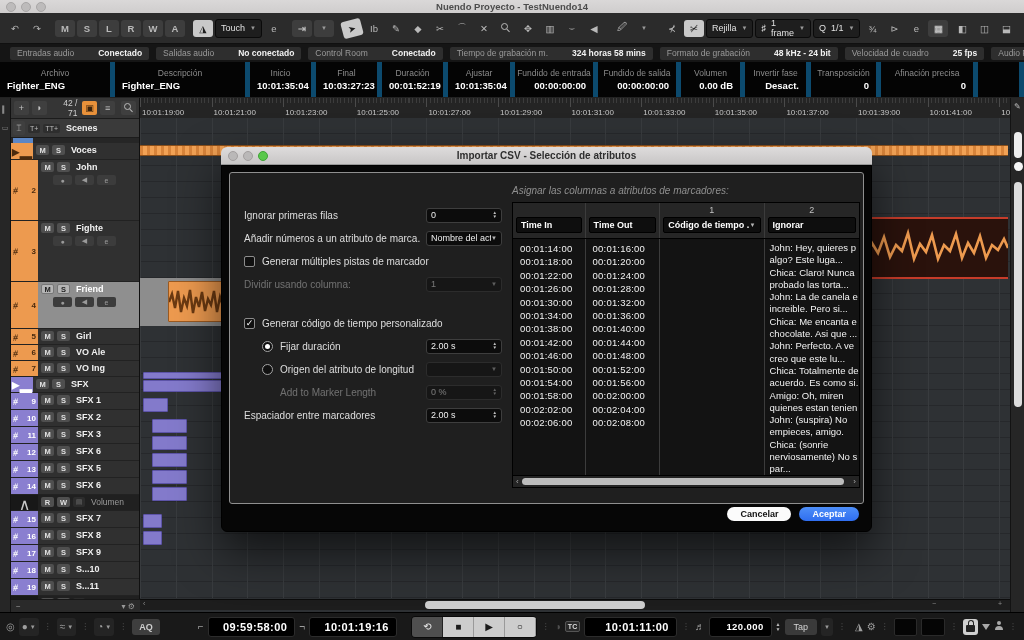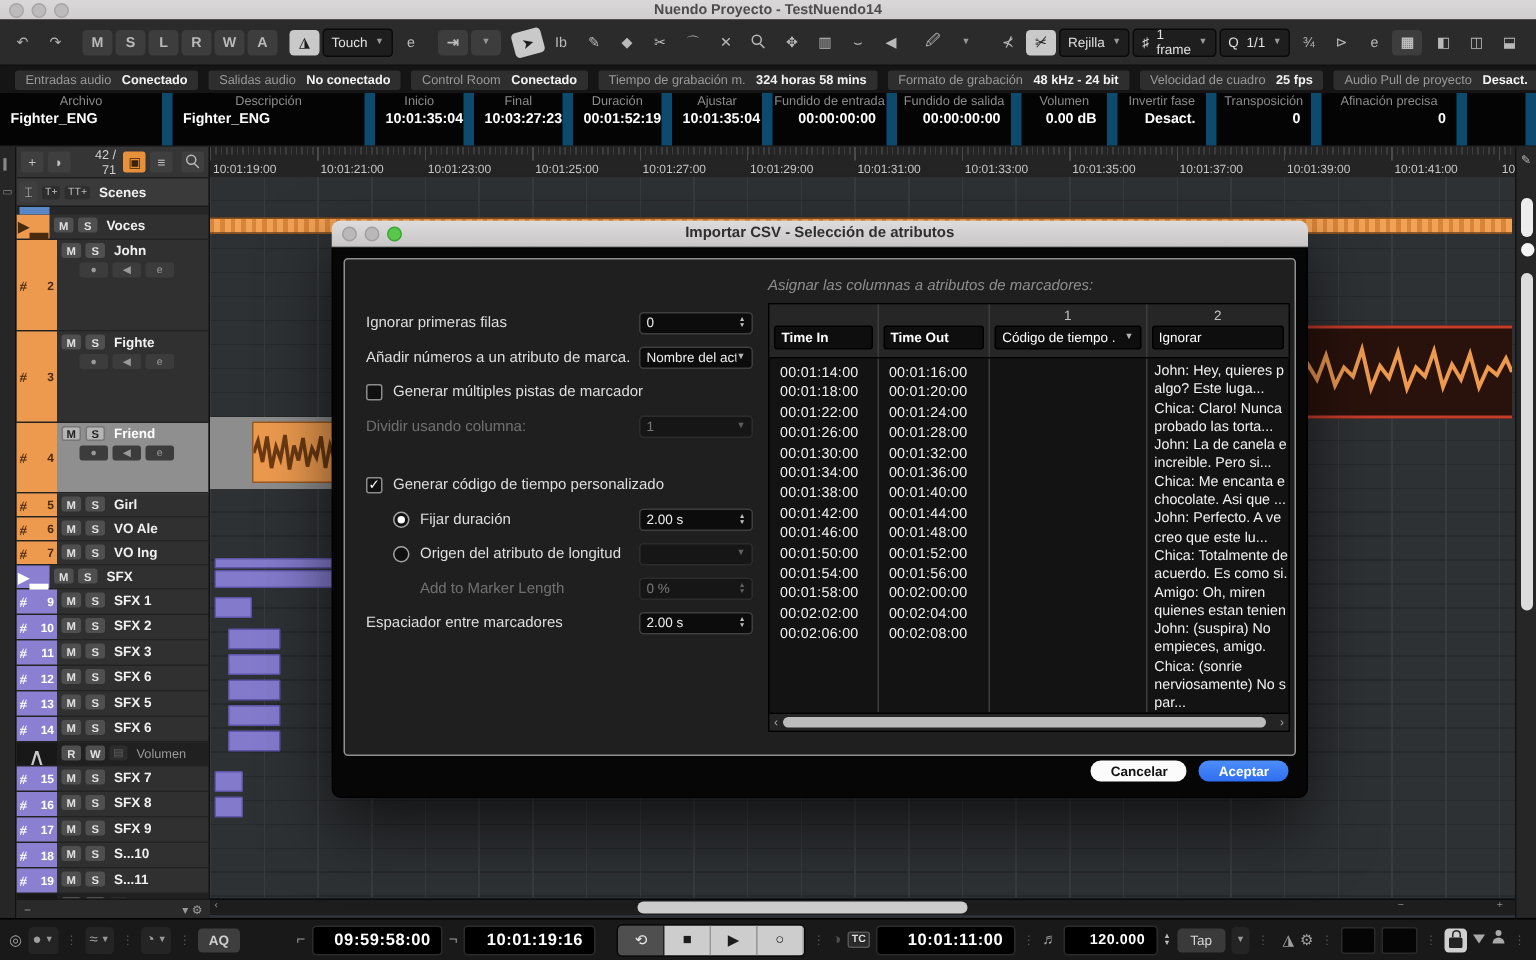--- a/index.html
+++ b/index.html
@@ -23,27 +23,27 @@
   .tdrop{height:17px;background:#1e1e1e;border:1px solid #0a0a0a;border-radius:3px;display:flex;
          align-items:center;padding:0 5px;font-size:9px;color:#e0e0e0;gap:5px;}
   .caret{font-size:6px;color:#999;}
   .tsep{width:1px;height:15px;background:#191919;margin:0 2px;}
   .spacer{flex:1;}
 
   
   #statusbar{left:0;top:44px;width:1024px;height:18px;background:#151515;display:flex;align-items:center;
              gap:7px;padding:0 10px;box-sizing:border-box;overflow:hidden;}
   .stat{display:flex;align-items:center;height:13px;background:#2e2e2e;border-radius:2px;
-        padding:0 7px;gap:7px;white-space:nowrap;flex:0 0 auto;}
+        padding:0 7px;gap:24px;white-space:nowrap;flex:0 0 auto;}
   .stat .lab{font-size:8.5px;color:#9a9a9a;}
   .stat .val{font-size:8.5px;color:#f2f2f2;font-weight:bold;}
 
   
   #infobar{left:0;top:62px;width:1024px;height:36px;background:#040404;display:flex;border-bottom:1px solid #222;box-sizing:border-box;}
-  .ifield{border-right:7px solid #0c4a6e;display:flex;flex-direction:column;box-sizing:border-box;flex:0 0 auto;}
+  .ifield{border-right:5px solid #0c4a6e;display:flex;flex-direction:column;justify-content:center;box-sizing:border-box;flex:0 0 auto;}
   .ifield .lab{color:#8c8c8c;font-size:8.5px;text-align:center;margin-bottom:2px;white-space:nowrap;overflow:hidden;}
   .ifield .val{color:#fff;font-size:9.5px;font-weight:bold;padding:0 7px;white-space:nowrap;}
   .ifield.l .val{text-align:left;}
   .ifield.r .val{text-align:right;}
 
   
   #main{left:0;top:98px;width:1024px;height:514px;background:#2e3134;}
   #leftrail{left:0;top:0;width:11px;height:514px;background:#262626;border-right:1px solid #121212;
             display:flex;flex-direction:column;align-items:center;padding-top:8px;box-sizing:border-box;gap:10px;}
   .railico{font-size:7px;color:#888;}
@@ -175,21 +175,21 @@
   .dim{opacity:.42;}
   .gap{height:16px;}
   #dlg-right{position:absolute;left:282px;top:12px;width:348px;}
   #assign-caption{font-style:italic;font-size:10px;color:#8f8f8f;margin-bottom:6px;}
   #csv-table{position:relative;border:1px solid #000;background:#131313;height:286px;box-sizing:border-box;}
   #csv-head{height:36px;background:#262626;border-bottom:1px solid #000;display:flex;box-sizing:border-box;}
   .thcell{border-right:1px solid #3c3c3c;box-sizing:border-box;padding:1px 3px;}
   .colnum{text-align:center;font-size:9px;color:#c2c2c2;height:13px;line-height:13px;}
   .hfield{background:#0e0e0e;border:1px solid #000;border-radius:2px;height:16px;display:flex;align-items:center;
           padding:0 4px;font-size:9px;color:#fff;font-weight:bold;box-sizing:border-box;}
-  .hfield.plain{font-weight:normal;}
+  .hfield.plain{font-weight:bold;}
   #csv-cols{position:absolute;left:0;top:36px;right:0;bottom:12px;display:flex;overflow:hidden;}
   .tcol{border-right:1px solid #3c3c3c;box-sizing:border-box;padding:3px 0 0 7px;font-size:9.5px;color:#f2f2f2;
         line-height:13.4px;overflow:hidden;white-space:nowrap;}
   .tcol.text{line-height:12.3px;padding-left:5px;}
   #csv-scroll{position:absolute;left:0;bottom:0;right:0;height:12px;background:#242424;border-top:1px solid #000;
               display:flex;align-items:center;padding:0 3px;box-sizing:border-box;gap:3px;}
   .sarrow{font-size:8px;color:#aaa;line-height:10px;}
   #csv-thumb{flex:1;height:7px;background:#bcbcbc;border-radius:4px;margin-right:6px;}
   #dlg-buttons{position:absolute;right:12px;bottom:10px;display:flex;gap:8px;}
   .dbtn{height:14px;border-radius:8px;font-size:9px;display:flex;align-items:center;justify-content:center;

